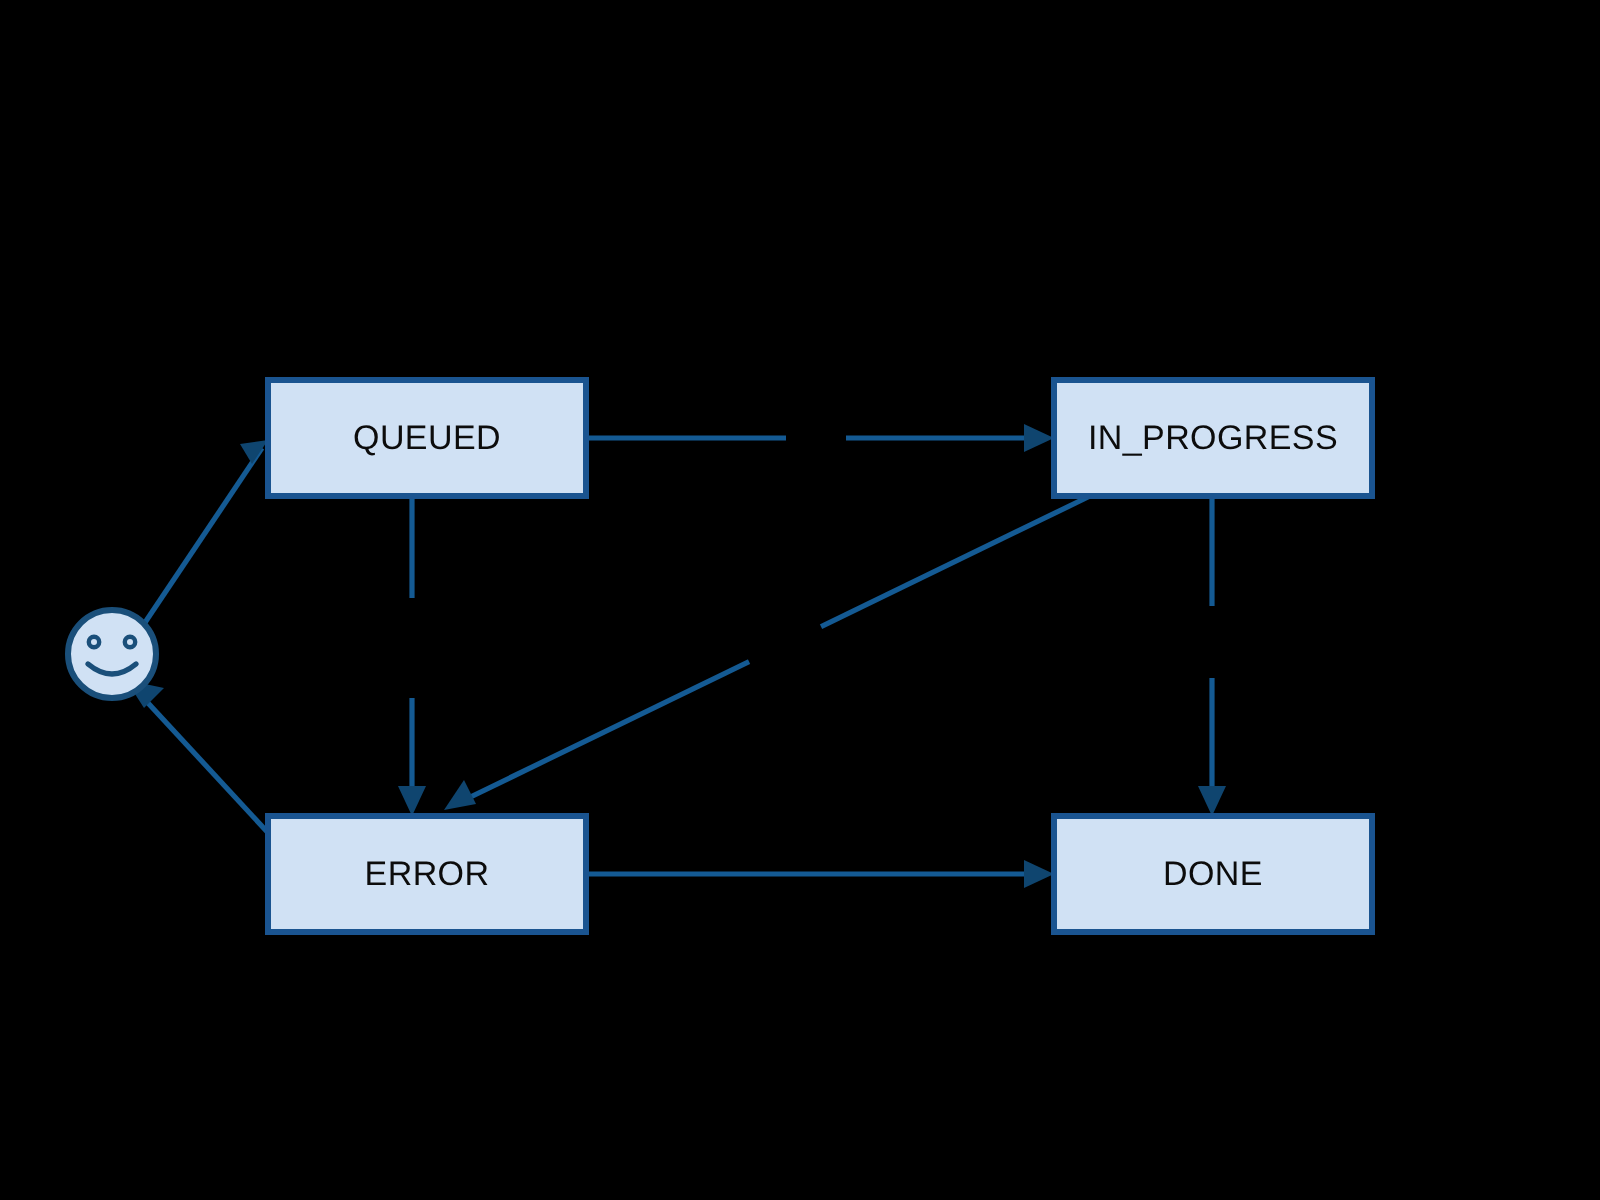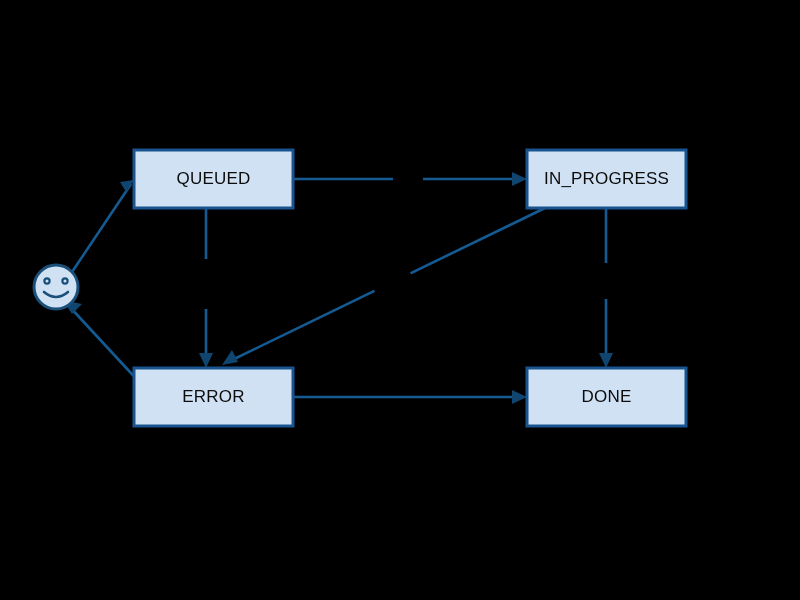--- a/index.html
+++ b/index.html
@@ -12,20 +12,21 @@
     width: 800px;
     height: 600px;
     overflow: hidden;
     font-family: "Liberation Sans", sans-serif;
   }
   #canvas-wrap {
     position: relative;
     width: 800px;
     height: 508px;
     background: #000000;
+    margin-top: 40px;
   }
   #diagram-svg {
     position: absolute;
     left: 0;
     top: 0;
     width: 800px;
     height: 600px;
     display: block;
   }
   .node-rect {

